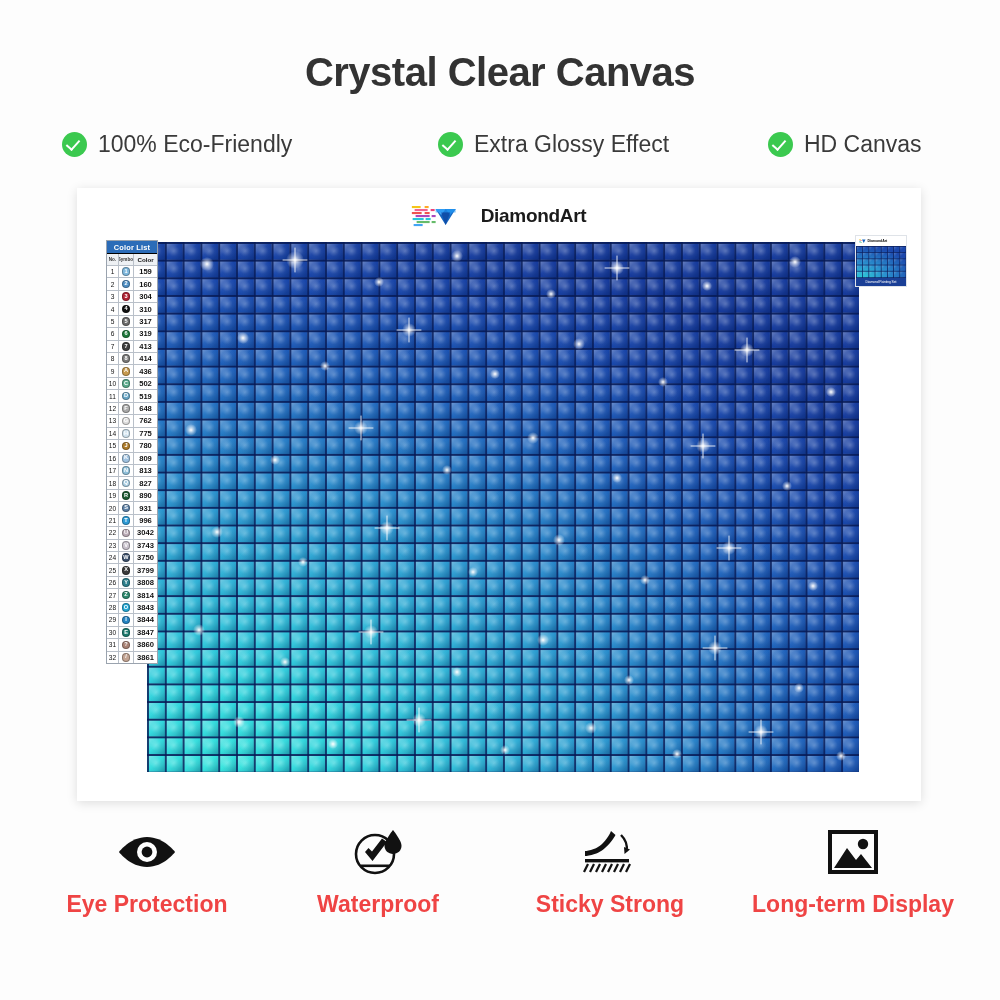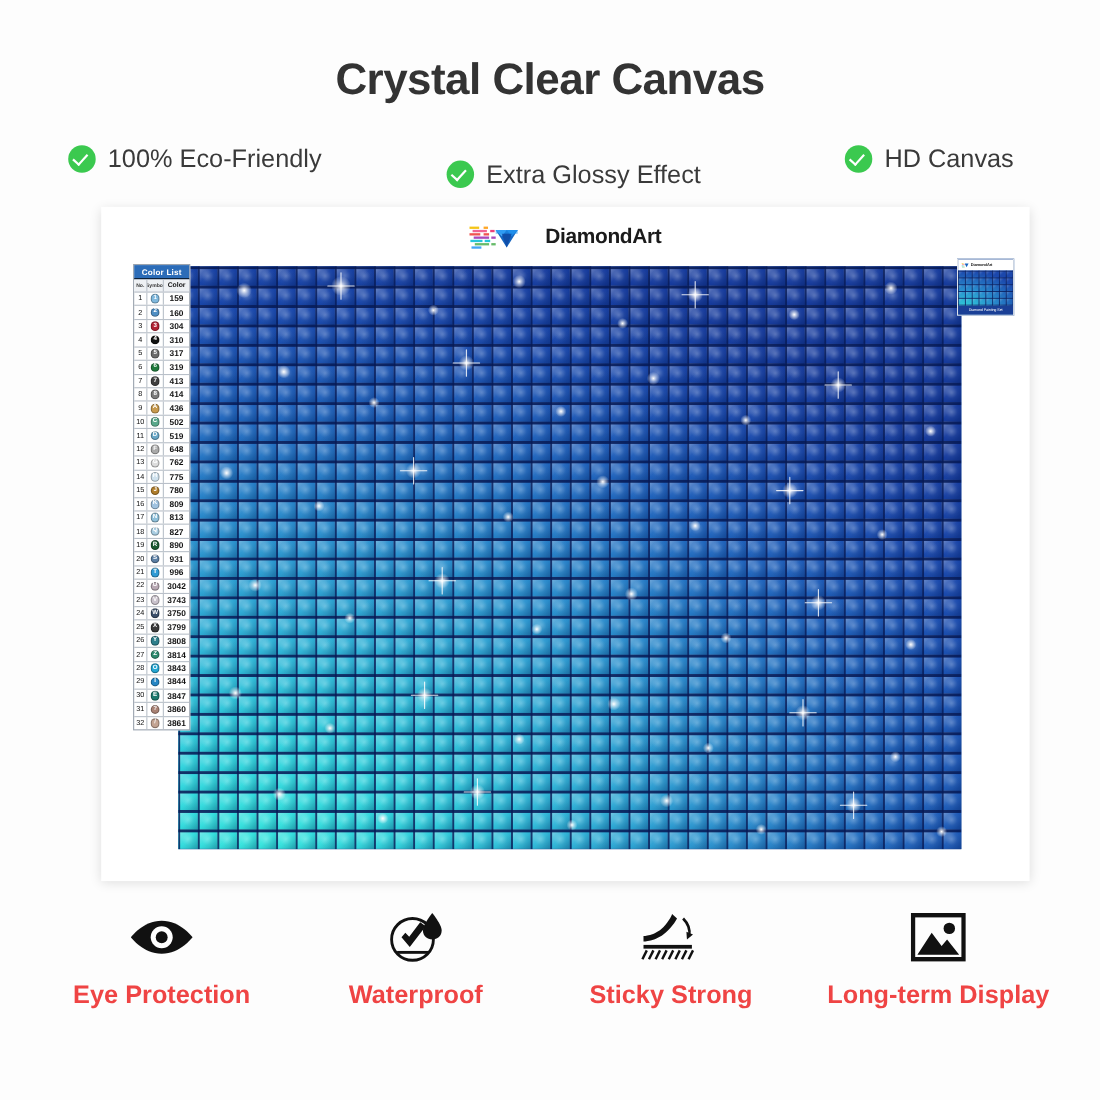--- a/index.html
+++ b/index.html
@@ -20,36 +20,36 @@
   }
 
   .bullets{
     position:absolute;top:131px;left:0;width:1000px;height:38px;
   }
   .bullet{
     position:absolute;display:flex;align-items:center;gap:11px;
     font-size:23px;color:#3a3a3a;white-space:nowrap;
   }
   .bullet.b0{left:62px;}
-  .bullet.b1{left:406px;margin-top:14px;}
+  .bullet.b1{left:438px;}
   .bullet.b2{left:768px;}
   .check-icon{
     width:25px;height:25px;border-radius:50%;
     background:#3bc94f;position:relative;flex:0 0 auto;
   }
   .check-icon:after{
     content:"";position:absolute;
     left:6.5px;top:5px;width:6px;height:11px;
     border:solid #ffffff;border-width:0 2.7px 2.7px 0;
     transform:rotate(42deg);
   }
 
   
   .canvas-card{
-    position:absolute;left:92px;top:188px;
+    position:absolute;left:77px;top:188px;
     width:844px;height:613px;
     background:#ffffff;
     box-shadow:0 2px 10px rgba(0,0,0,.13);
   }
 
   
   .logo{
     position:absolute;left:50%;top:13px;transform:translateX(-50%);
     display:flex;align-items:center;gap:7px;height:30px;
   }

